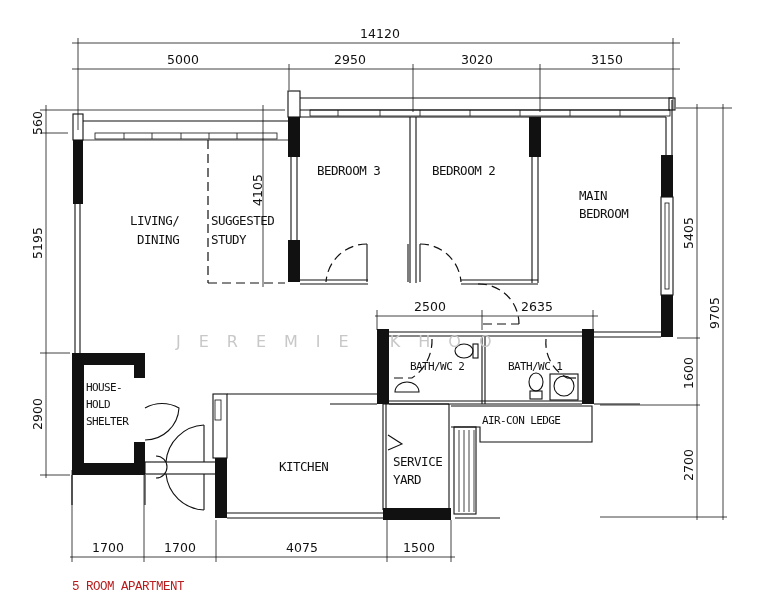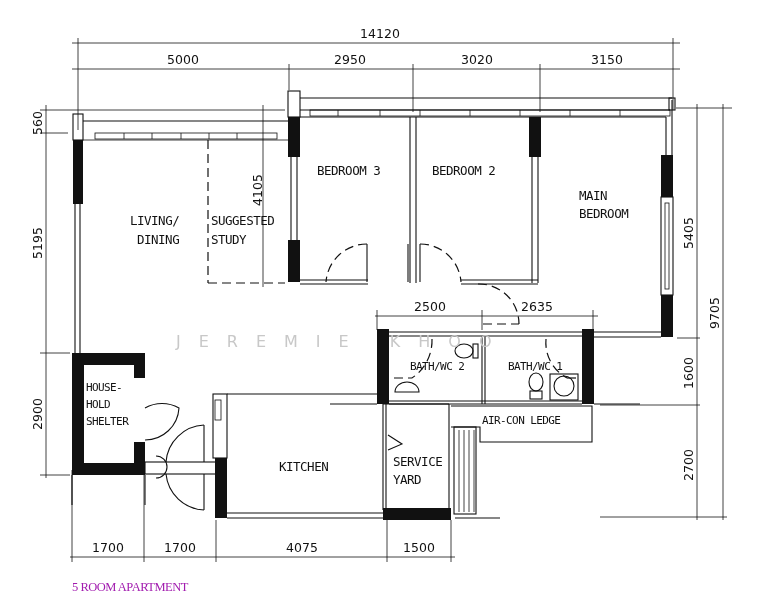--- a/index.html
+++ b/index.html
@@ -6,21 +6,21 @@
   body { width:770px; height:600px; overflow:hidden; position:relative; font-family:"DejaVu Sans", sans-serif; }
   #plan { position:absolute; left:0; top:0; width:770px; height:600px; }
   .dim { font-family:"DejaVu Sans", sans-serif; font-size:12.5px; fill:#111; }
   .room { font-family:"DejaVu Sans Mono", "Liberation Mono", monospace; font-size:12.5px; fill:#111; letter-spacing:-0.5px; }
   .room-sm { font-family:"DejaVu Sans Mono", "Liberation Mono", monospace; font-size:11px; fill:#111; letter-spacing:-0.6px; }
   .wm { font-family:"DejaVu Sans", sans-serif; font-size:16px; fill:#c8c8c8; letter-spacing:18px; }
   .ln { stroke:#111; stroke-width:1.1; fill:none; }
   .thin { stroke:#111; stroke-width:0.8; fill:none; }
   .dash { stroke:#111; stroke-width:1.2; fill:none; stroke-dasharray:9 5; }
   .blk { fill:#111; }
-  .caption { position:absolute; left:72px; top:580px; font-family:Liberation Serif, serif; font-size:12.5px; color:#a21caf; letter-spacing:-0.5px; }
+  .caption { position:absolute; left:72px; top:580px; font-family:Liberation Mono, monospace; font-size:12.5px; color:#b91c1c; letter-spacing:-0.5px; }
 </style>
 </head>
 <body>
 
 <svg id="plan" viewBox="0 0 770 600" xmlns="http://www.w3.org/2000/svg">
 
   <g>
     <line class="thin" x1="72" y1="43" x2="680" y2="43"></line>
     <line class="thin" x1="78" y1="38" x2="78" y2="130"></line>
     <line class="thin" x1="673" y1="38" x2="673" y2="110"></line>

